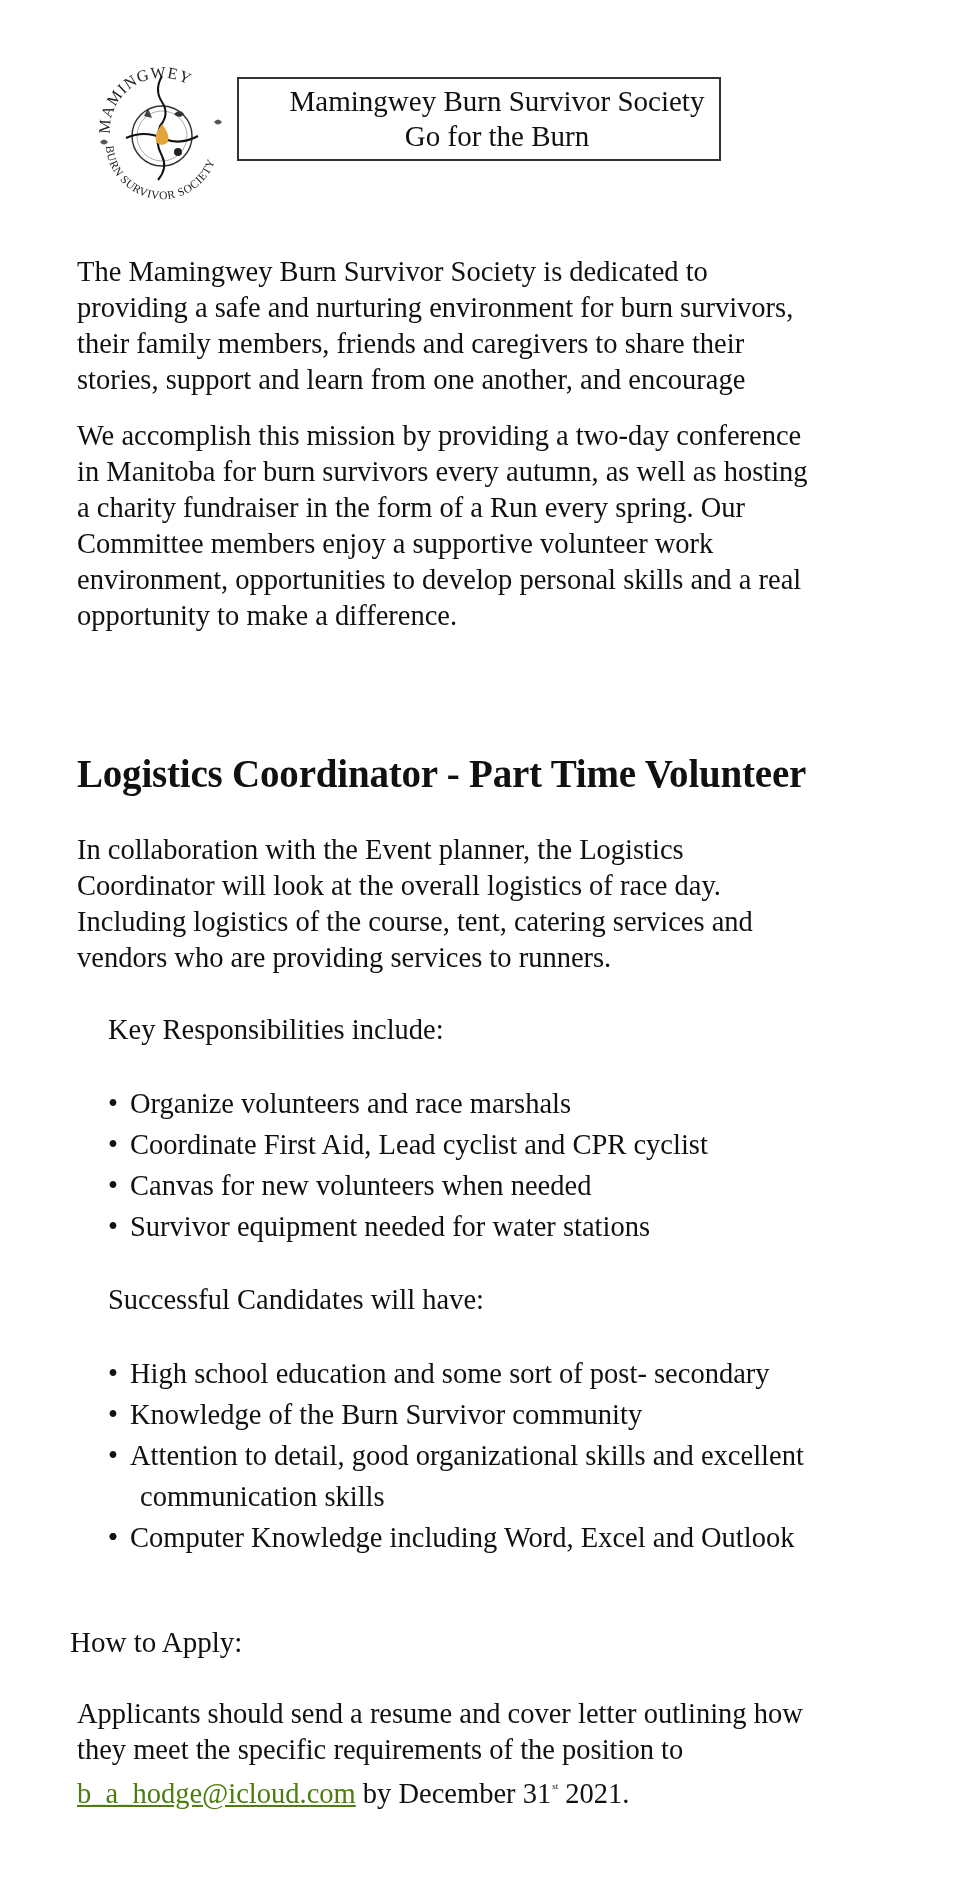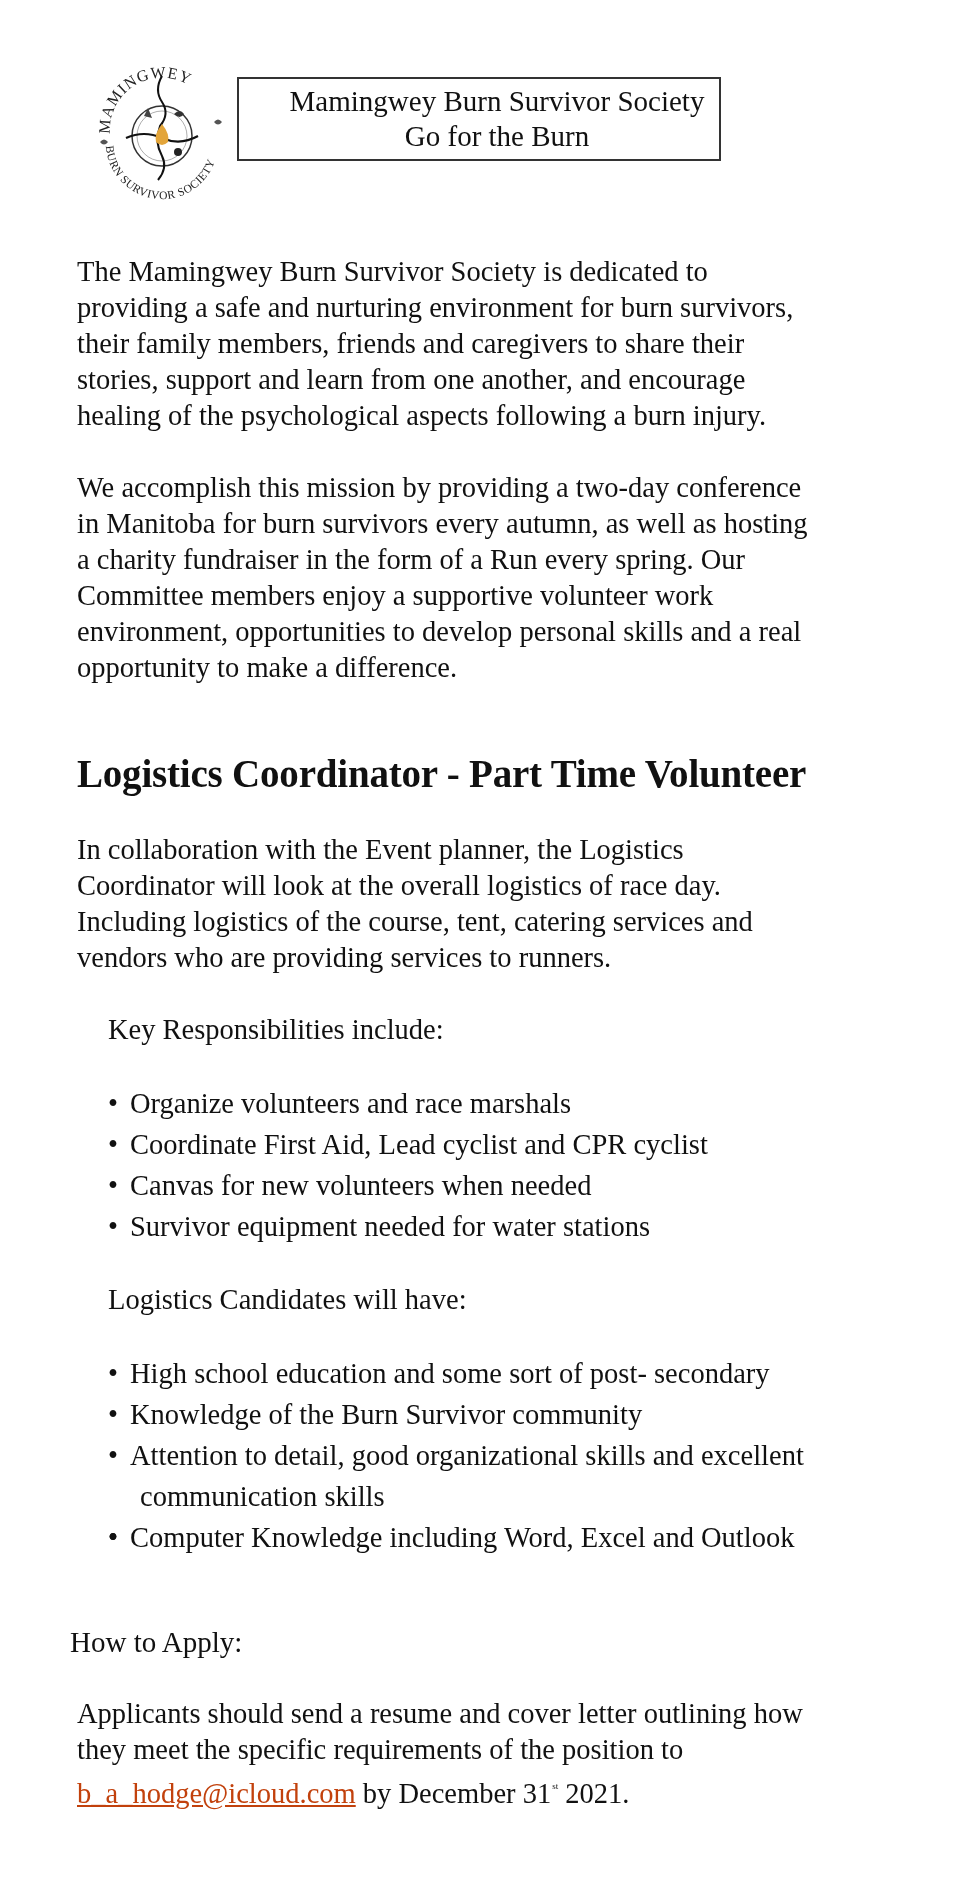--- a/index.html
+++ b/index.html
@@ -10,38 +10,38 @@
   }
   .logo { position: absolute; left: 96px; top: 56px; width: 132px; height: 146px; }
   .title-box {
     position: absolute; left: 237px; top: 77px; width: 484px; height: 84px;
     border: 2px solid #333; box-sizing: border-box;
     display: flex; flex-direction: column; align-items: center; justify-content: center;
     font-size: 29px; line-height: 35px; text-align: center; padding-left: 36px;
   }
   .content { position: absolute; left: 77px; top: 254px; width: 860px; }
   p { margin: 0; font-size: 28.5px; line-height: 36px; }
-  .para1 { margin-bottom: 36px; }
+  .para1 { margin-bottom: 20px; }
   .para2 { }
   h1 {
     position: absolute; left: 77px; top: 752px; margin: 0;
     font-size: 39px; line-height: 44px; font-weight: bold; letter-spacing: -0.2px;
   }
   .intro { position: absolute; left: 77px; top: 832px; width: 860px; }
   .key-label { position: absolute; left: 108px; top: 1012px; font-size: 28.5px; line-height: 36px; }
   ul.list { list-style: none; margin: 0; padding: 0; position: absolute; left: 108px; width: 840px; }
   ul.list li { font-size: 28.5px; line-height: 41px; position: relative; padding-left: 22px; }
   ul.list li .bullet { position: absolute; left: 0; top: 0; }
   ul.resp { top: 1083px; }
   .cand-label { position: absolute; left: 108px; top: 1282px; font-size: 28.5px; line-height: 36px; }
   ul.cand { top: 1353px; }
   ul.cand li .cont { display: block; padding-left: 10px; }
   .apply-label { position: absolute; left: 70px; top: 1624px; font-size: 29px; line-height: 36px; }
   .apply-text { position: absolute; left: 77px; top: 1696px; width: 860px; }
-  a.email { color: #c2410c; }
+  a.email { color: #4d7c0f; }
   sup.ord { font-size: 9px; vertical-align: 14px; margin-left: 1px; }
 </style>
 </head>
 <body>
 
 <div class="logo">
   <svg width="132" height="146" viewBox="0 0 132 146">
     <defs>
       <path id="arcTop" d="M 14 78 A 52 52 0 0 1 118 70"></path>
       <path id="arcBot" d="M 10 90 A 56 56 0 0 0 122 84"></path>
@@ -69,21 +69,20 @@
   <div>Mamingwey Burn Survivor Society</div>
   <div>Go for the Burn</div>
 </div>
 
 <div class="content">
   <p class="para1">
     <span>The Mamingwey Burn Survivor Society is dedicated to</span><br>
     <span>providing a safe and nurturing environment for burn survivors,</span><br>
     <span>their family members, friends and caregivers to share their</span><br>
     <span>stories, support and learn from one another, and encourage</span><br>
-    <span>healing of the psychological aspects following a burn injury.</span>
   </p>
   <p class="para2">
     <span>We accomplish this mission by providing a two-day conference</span><br>
     <span>in Manitoba for burn survivors every autumn, as well as hosting</span><br>
     <span>a charity fundraiser in the form of a Run every spring. Our</span><br>
     <span>Committee members enjoy a supportive volunteer work</span><br>
     <span>environment, opportunities to develop personal skills and a real</span><br>
     <span>opportunity to make a difference.</span>
   </p>
 </div>
@@ -98,21 +97,21 @@
 </p>
 
 <div class="key-label">Key Responsibilities include:</div>
 <ul class="list resp">
   <li><span class="bullet">•</span><span>Organize volunteers and race marshals</span></li>
   <li><span class="bullet">•</span><span>Coordinate First Aid, Lead cyclist and CPR cyclist</span></li>
   <li><span class="bullet">•</span><span>Canvas for new volunteers when needed</span></li>
   <li><span class="bullet">•</span><span>Survivor equipment needed for water stations</span></li>
 </ul>
 
-<div class="cand-label">Logistics Candidates will have:</div>
+<div class="cand-label">Successful Candidates will have:</div>
 <ul class="list cand">
   <li><span class="bullet">•</span><span>High school education and some sort of post- secondary</span></li>
   <li><span class="bullet">•</span><span>Knowledge of the Burn Survivor community</span></li>
   <li><span class="bullet">•</span><span>Attention to detail, good organizational skills and excellent</span><span class="cont">communication skills</span></li>
   <li><span class="bullet">•</span></li>
   <li><span class="bullet">•</span><span>Computer Knowledge including Word, Excel and Outlook</span></li>
 </ul>
 
 <div class="apply-label">How to Apply:</div>
 <p class="apply-text">

